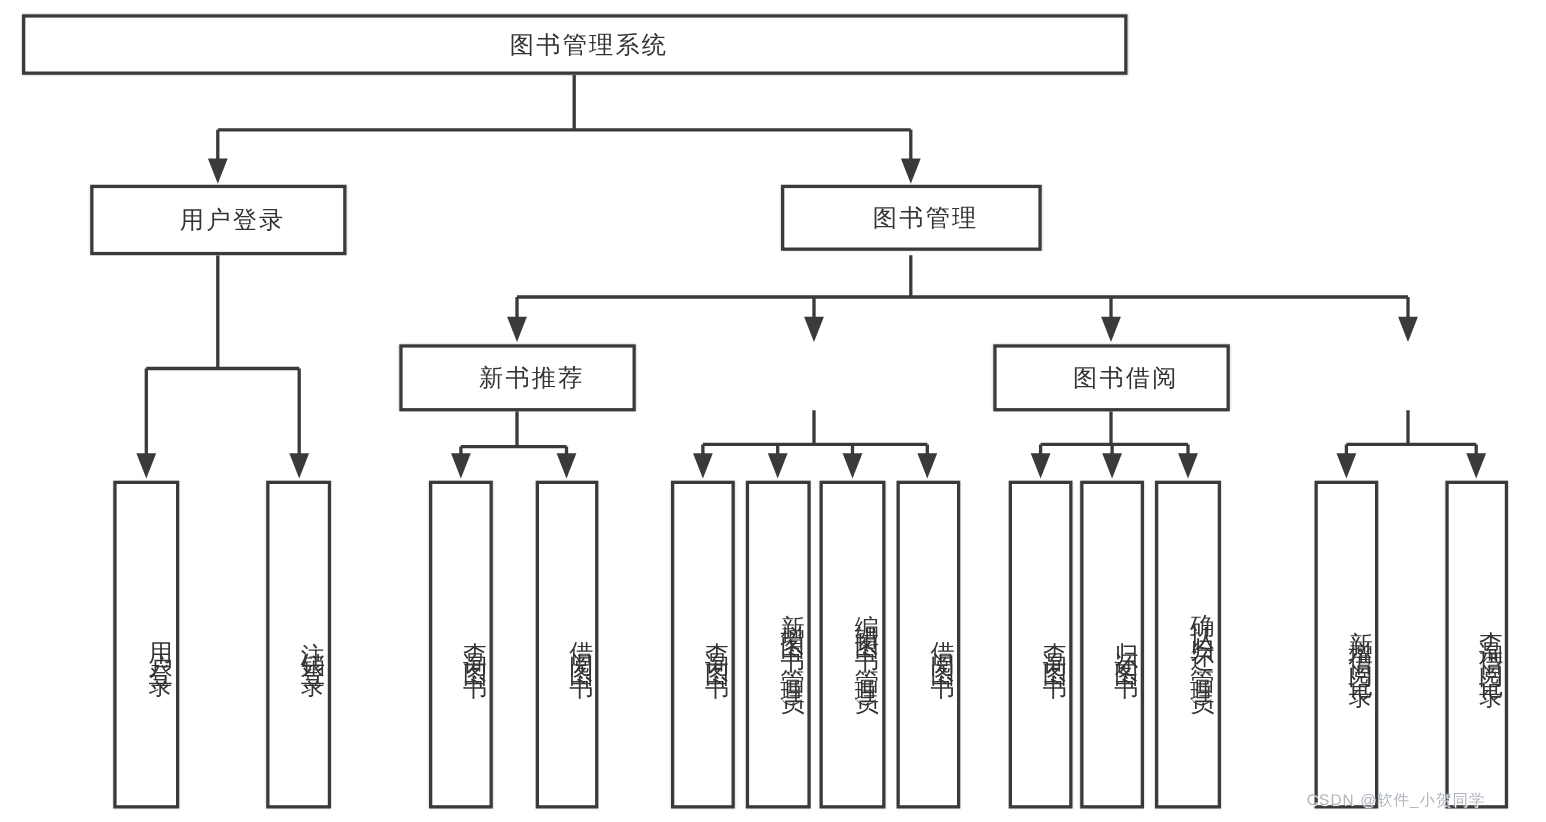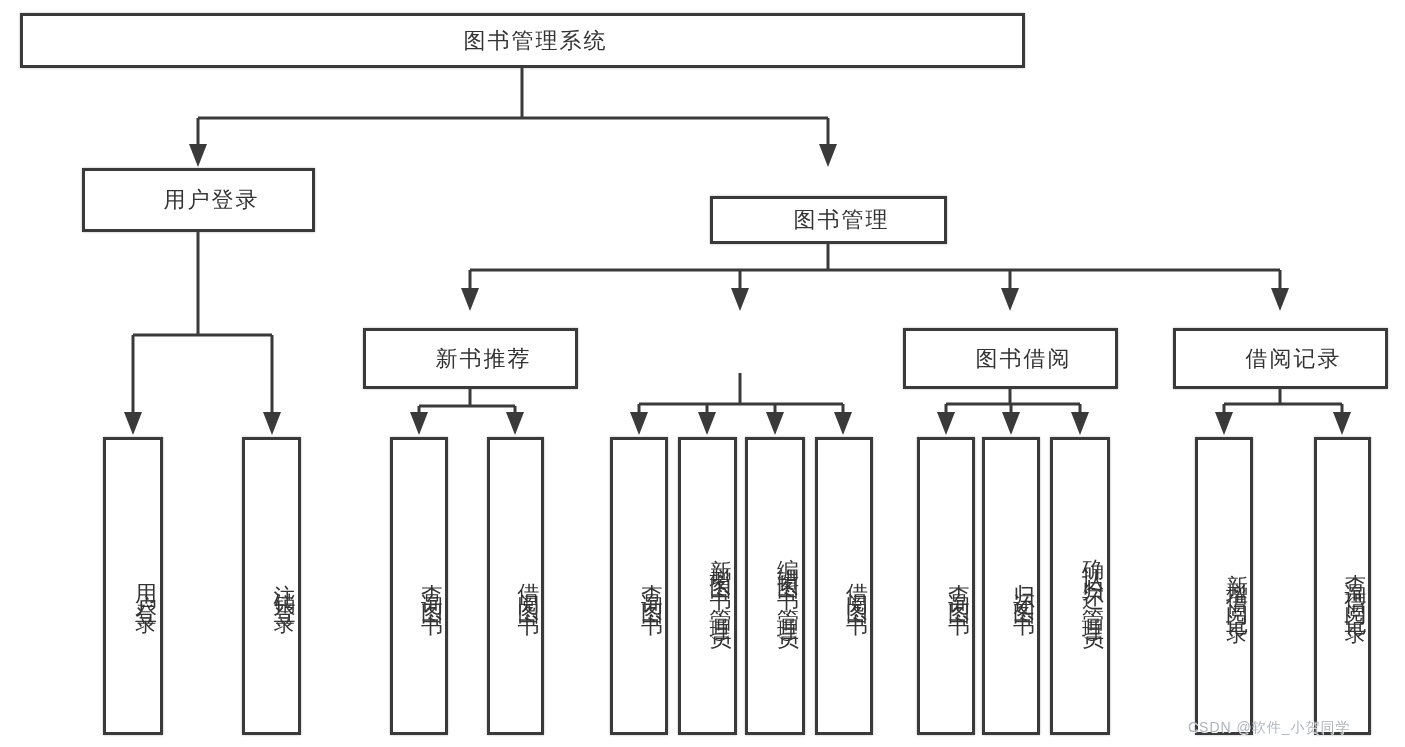--- a/index.html
+++ b/index.html
@@ -42,22 +42,22 @@
   .node.v span {
     writing-mode: vertical-rl;
     text-orientation: mixed;
     font-size: 22px;
     letter-spacing: 10px;
     line-height: 1;
     color: #333333;
   }
   .root    { left: 20px;  top: 13px;  width: 1005px; height: 55px; }
   .lvl2-a  { left: 82px;  top: 168px; width: 233px;  height: 64px; }
-  .lvl2-b  { left: 710px; top: 168px; width: 237px;  height: 48px; margin-top: 28px; }
-  .lvl3    { top: 313px; height: 61px; width: 215px; margin-top: 15px; }
+  .lvl2-b  { left: 710px; top: 168px; width: 237px;  height: 60px; }
+  .lvl3    { top: 313px; height: 61px; width: 215px; }
   .g1 { left: 363px; }
   .g2 { left: 633px; }
   .g3 { left: 903px; }
   .g4 { left: 1173px; }
   .leaf { top: 437px; height: 298px; }
   .a1 { left: 103px;  width: 60px; }
   .a2 { left: 242px;  width: 59px; }
   .b1 { left: 390px;  width: 58px; }
   .b2 { left: 487px;  width: 57px; }
   .c1 { left: 610px;  width: 58px; }
@@ -132,21 +132,20 @@
     </g>
   </svg>
 
   <div class="node h root">图书管理系统</div>
 
   <div class="node h lvl2-a">用户登录</div>
   <div class="node h lvl2-b">图书管理</div>
 
   <div class="node h lvl3 g1">新书推荐</div>
   <div class="node h lvl3 g3">图书借阅</div>
-  <div class="node h lvl3 g4">借阅记录</div>
 
   <div class="node v leaf a1">
     <span>用户登录</span>
   </div>
   <div class="node v leaf a2">
     <span>注销登录</span>
   </div>
 
   <div class="node v leaf b1">
     <span>查询图书</span>

